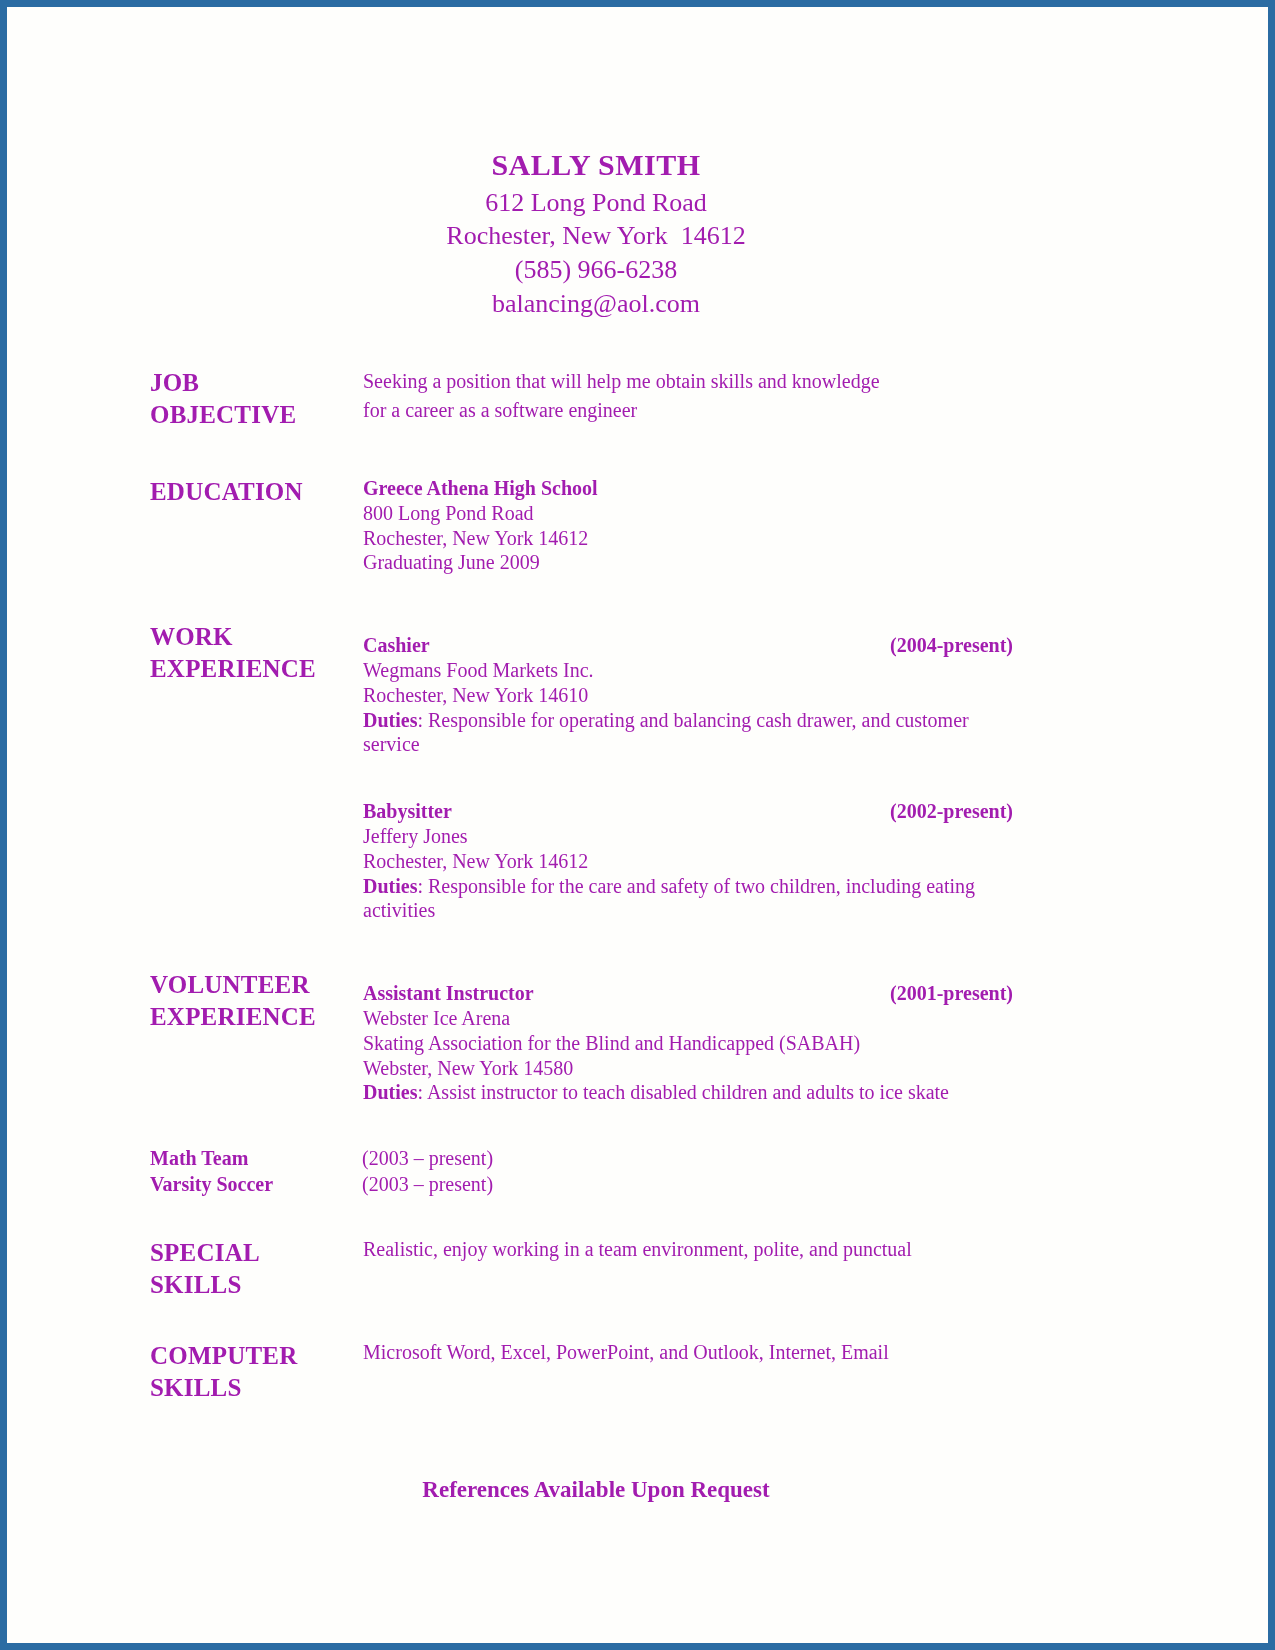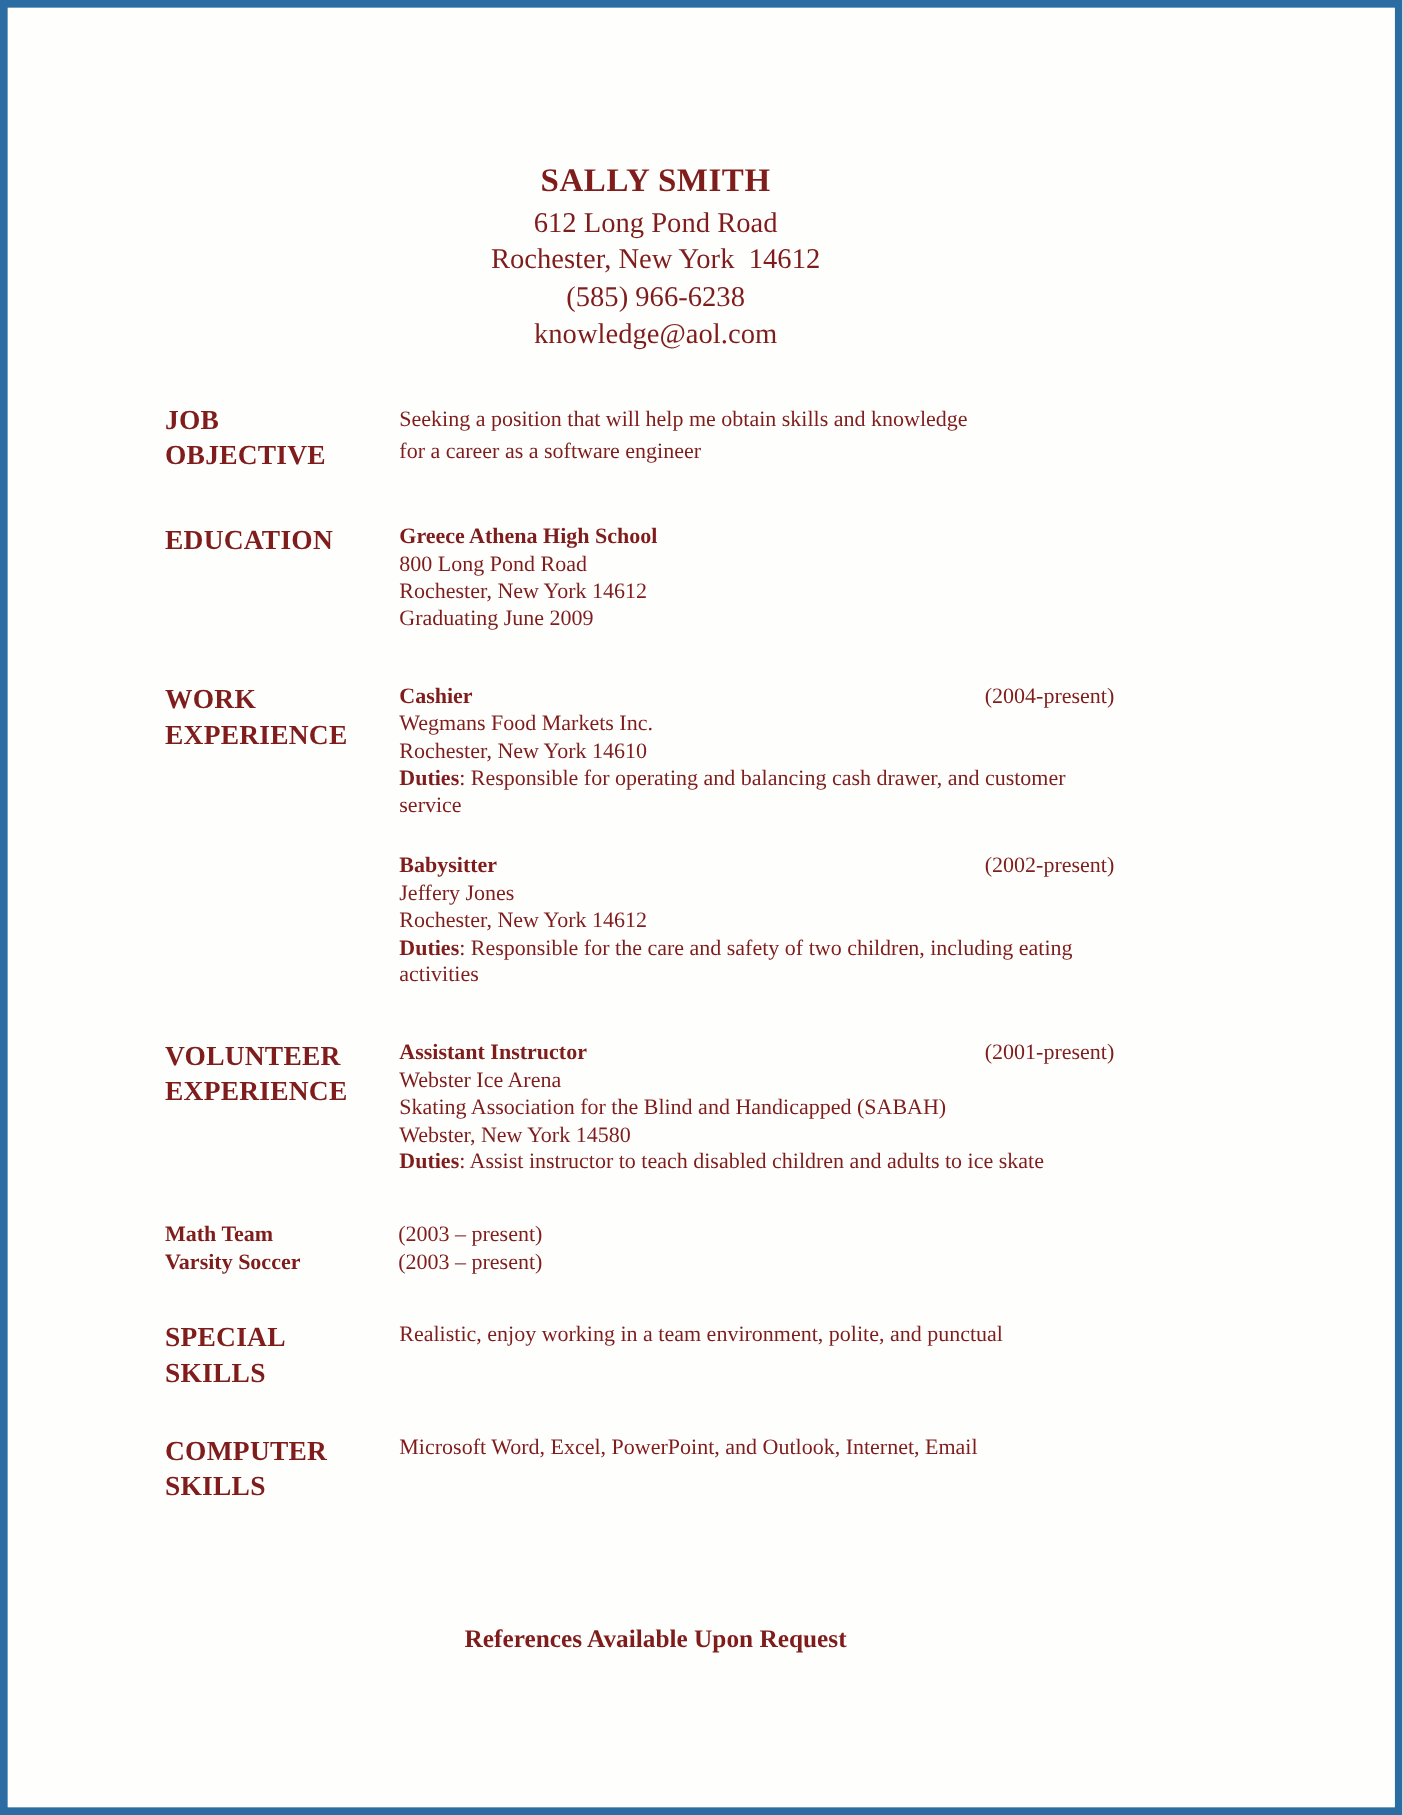--- a/index.html
+++ b/index.html
@@ -8,21 +8,21 @@
     background: #ffffff;
   }
   .page {
     position: relative;
     width: 1275px;
     height: 1650px;
     box-sizing: border-box;
     background: #fdfdfb;
     border: 7px solid #2b6ca3;
     font-family: "Liberation Serif", "DejaVu Serif", serif;
-    color: #7f1d1d;
+    color: #a21caf;
     overflow: hidden;
   }
   .sheet {
     position: absolute;
     left: 0;
     top: 0;
     width: 100%;
     height: 100%;
     background: #fefefc;
   }
@@ -80,21 +80,21 @@
 
   
   .jobhead {
     display: flex;
     justify-content: space-between;
     align-items: baseline;
     font-weight: bold;
     width: 650px;
   }
   .jobhead .title { font-weight: bold; text-align: right; }
-  .jobhead .dates { font-weight: normal; white-space: nowrap; }
+  .jobhead .dates { font-weight: bold; white-space: nowrap; margin-top: 12px; }
   .entry + .entry { margin-top: 30px; }
   .bold { font-weight: bold; }
 
   
   .act-row {
     display: flex;
     line-height: 1.30;
   }
   .act-name { width: 212px; flex: 0 0 212px; font-weight: bold; }
   .act-date { white-space: nowrap; }
@@ -118,21 +118,21 @@
 <body>
 
 <div class="page">
   <div class="sheet"></div>
 
   <div class="header">
     <div class="name">SALLY SMITH</div>
     <div class="line">612 Long Pond Road</div>
     <div class="line">Rochester, New York  14612</div>
     <div class="line">(585) 966-6238</div>
-    <div class="line">knowledge@aol.com</div>
+    <div class="line">balancing@aol.com</div>
   </div>
 
   <div class="body">
 
     <div class="section">
       <div class="label">
         <div>JOB</div>
         <div>OBJECTIVE</div>
       </div>
       <div class="content objective">

